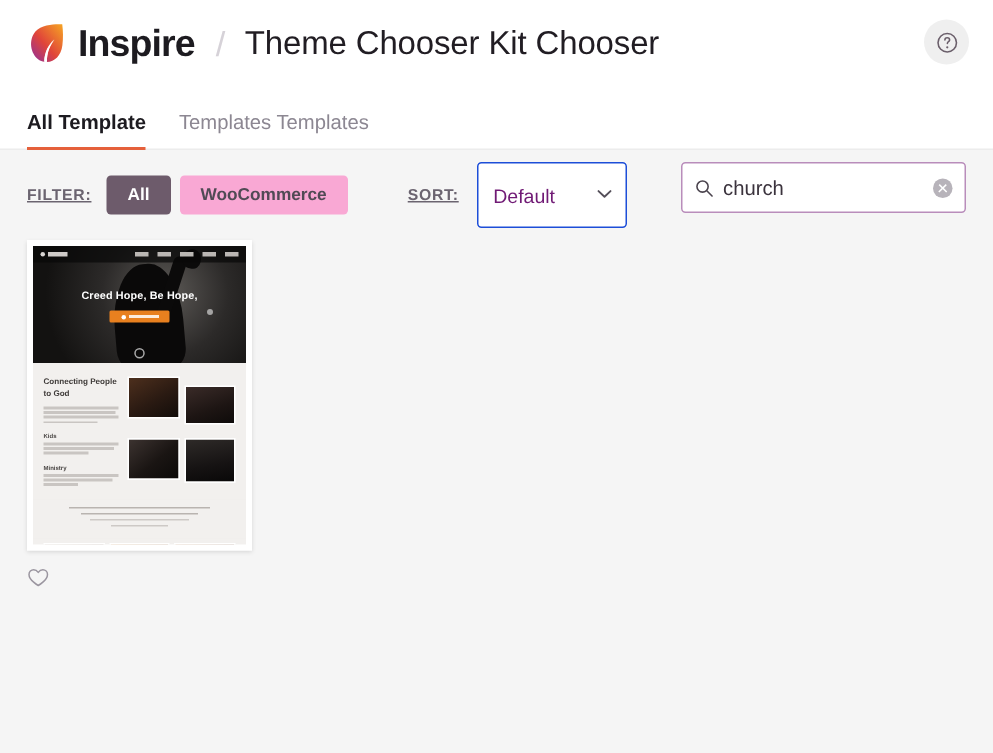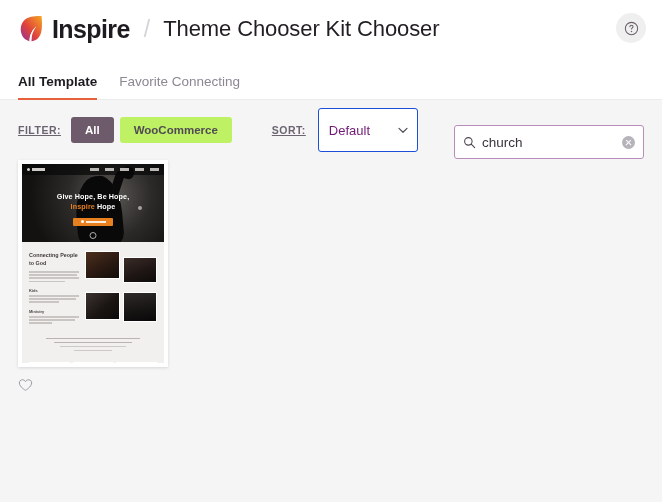--- a/index.html
+++ b/index.html
@@ -137,21 +137,21 @@
     padding: 6px 14px;
     border-radius: 3px;
     cursor: pointer;
     line-height: 1.25;
   }
   .pill.active {
     background: #6d5b6b;
     color: #ffffff;
   }
   .pill.idle {
-    background: #bef264;
+    background: #f9a8d4;
     color: #514a55;
   }
   .pill-group { display: flex; gap: 6px; margin-right: 40px; }
 
   .select-wrap {
     position: relative;
     margin-left: 2px;
   }
   .select-box {
     width: 100px;
@@ -170,21 +170,21 @@
   .select-chevron {
     position: absolute;
     right: 10px;
     top: 12px;
     pointer-events: none;
   }
 
   .search-wrap {
     position: absolute;
     right: 18px;
-    top: 25px;
+    top: 8px;
     width: 190px;
     height: 34px;
     background: #ffffff;
     border: 1px solid #b98dbb;
     border-radius: 3px;
     display: flex;
     align-items: center;
     padding: 0 8px;
     box-sizing: border-box;
   }
@@ -463,21 +463,21 @@
       </svg>
     </span>
   </button>
 </div>
 
 <div class="tabbar">
   <div class="tab active">
     <span>All Template</span>
   </div>
   <div class="tab inactive">
-    <span>Favorite Connecting</span>
+    <span>Templates Templates</span>
   </div>
 </div>
 
 <div class="toolbar">
   <span class="toolbar-label">FILTER:</span>
 
   <div class="pill-group">
     <button class="pill active">All</button>
     <button class="pill idle">WooCommerce</button>
   </div>
@@ -524,25 +524,21 @@
             <span class="tp-nav-items">
               <i></i>
                 <i></i>
                 <i></i>
                 <i></i>
                 <i></i>
             </span>
           </div>
 
           <div class="tp-hero-txt">
-            <div class="tp-h1">Give Hope, Be Hope,</div>
-            <div class="tp-h1">
-              <span class="accent">Inspire</span>
-              <span>Hope</span>
-            </div>
+            <div class="tp-h1">Creed Hope, Be Hope,</div>
             <div class="tp-cta">
                 <i></i>
                 <span></span>
               </div>
           </div>
           <div class="tp-dot-r"></div>
           <div class="tp-scroll"></div>
         </div>
 
         <div class="tp-sec2">

